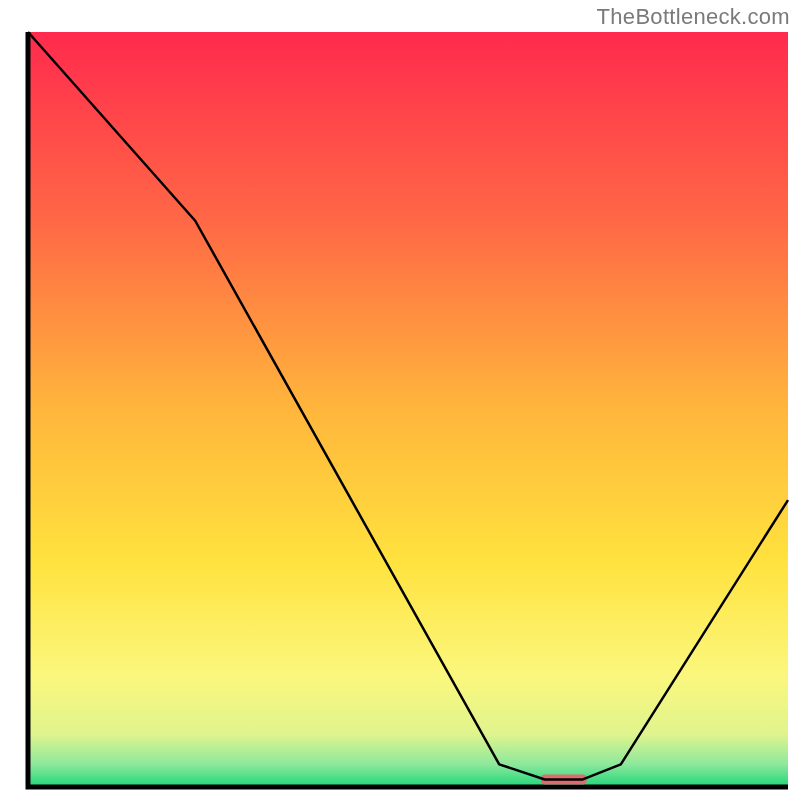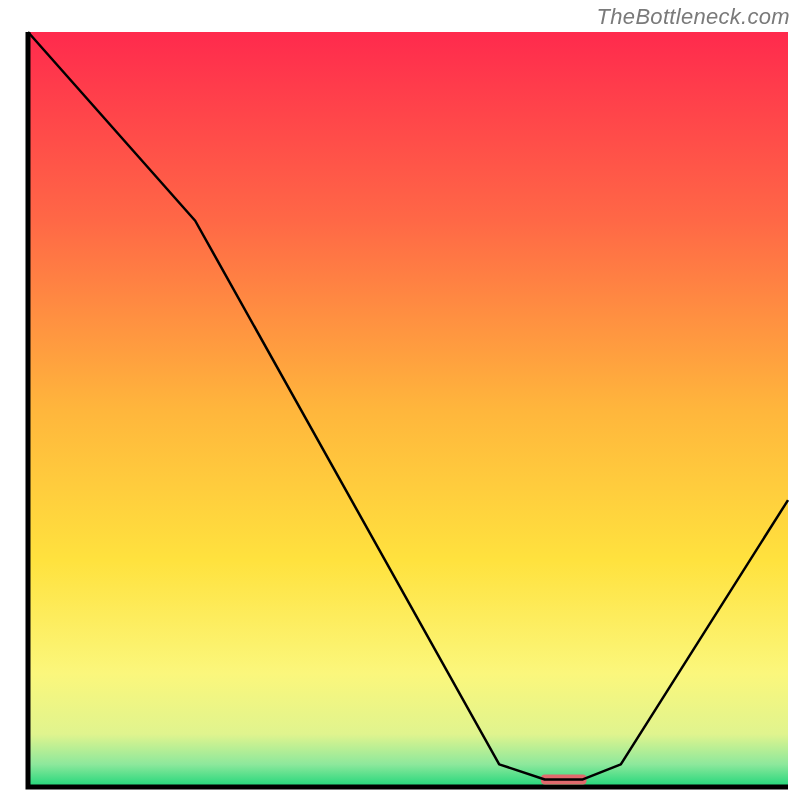--- a/index.html
+++ b/index.html
@@ -12,21 +12,20 @@
     position: relative;
   }
   .watermark {
     position: absolute;
     top: 4px;
     right: 10px;
     color: #7a7a7a;
     font-size: 22px;
     font-weight: 500;
     letter-spacing: 0.3px;
-    font-style: italic;
   }
   .chart-wrap {
     position: absolute;
     left: 20px;
     top: 30px;
     width: 770px;
     height: 765px;
   }
   svg {
     display: block;

